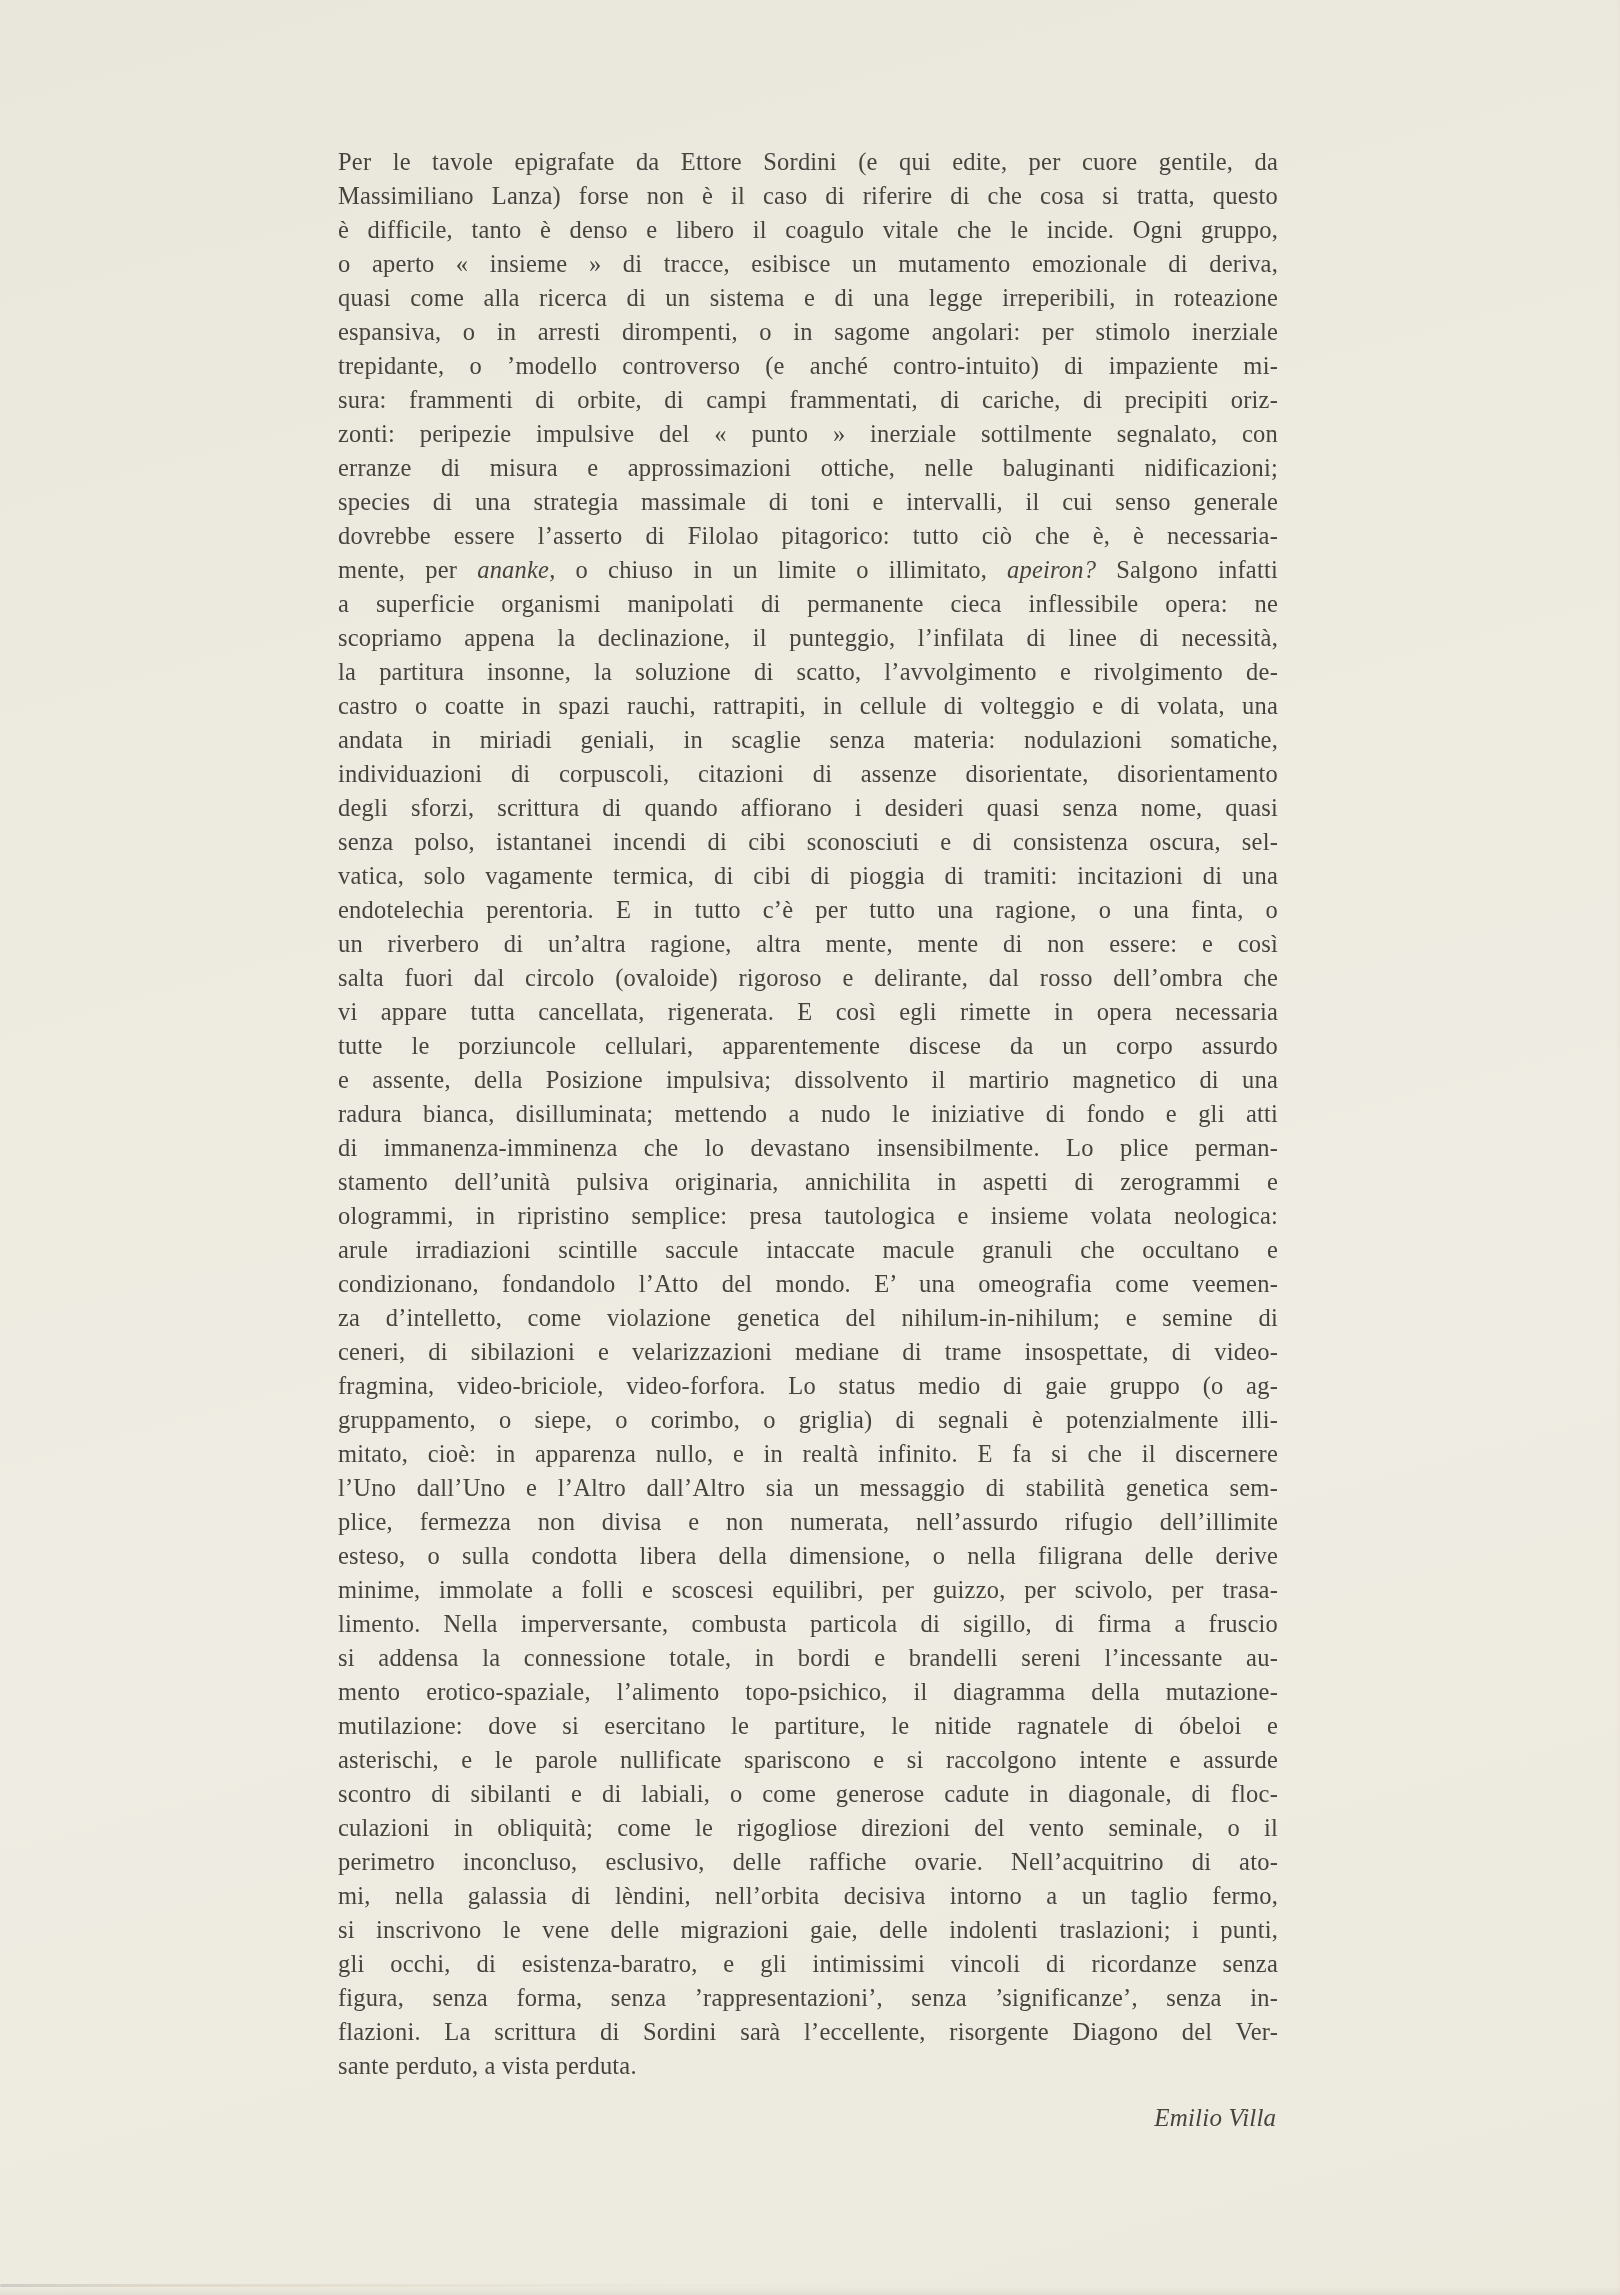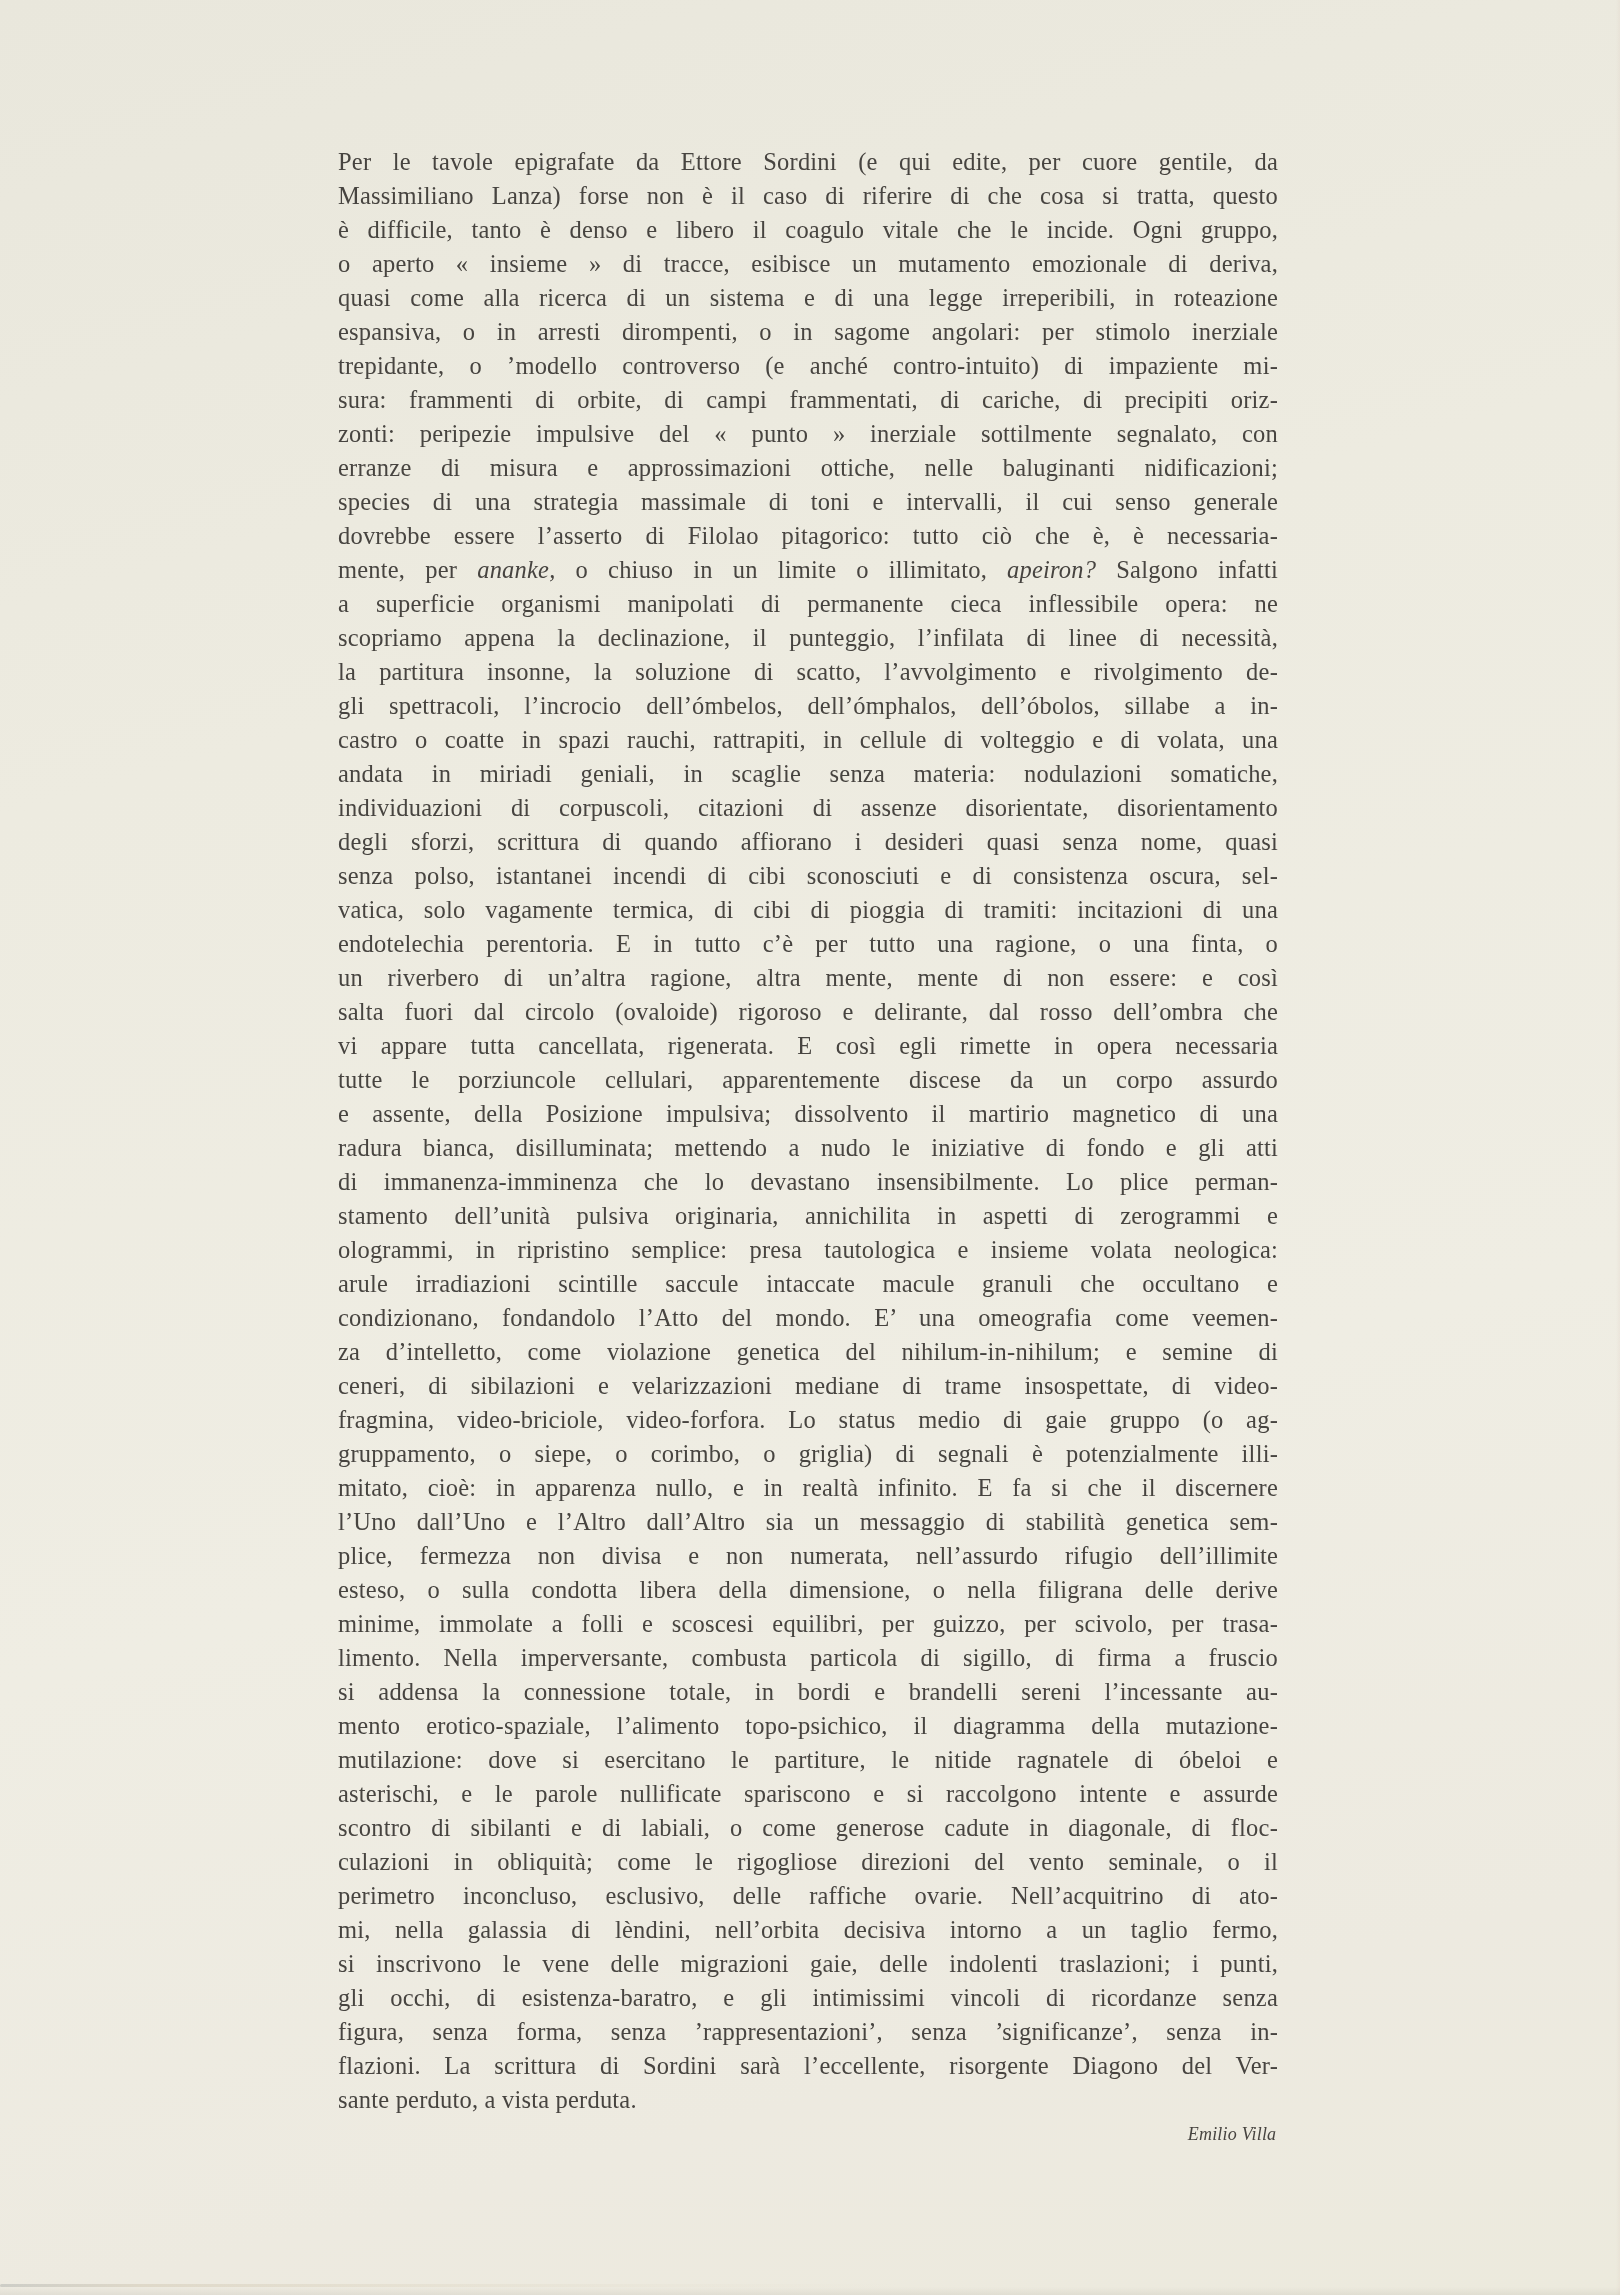--- a/index.html
+++ b/index.html
@@ -37,24 +37,24 @@
   .line {
     text-align: justify;
     text-align-last: justify;
     height: 34px;
     overflow: visible;
   }
   .line.last {
     text-align-last: left;
   }
   .signature {
-    margin-top: 0;
+    margin-top: 18px;
     text-align: right;
     font-style: italic;
-    font-size: 18px;
+    font-size: 25px;
     padding-right: 1.7px;
   }
   
   .deckle-edge {
     position: absolute;
     left: 0;
     bottom: 7.6px;
     width: 58%;
     height: 3.4px;
     border-radius: 1.7px;
@@ -101,21 +101,20 @@
         <div class="line">trepidante, o ’modello controverso (e anché contro-intuito) di impaziente mi-</div>
         <div class="line">sura: frammenti di orbite, di campi frammentati, di cariche, di precipiti oriz-</div>
         <div class="line">zonti: peripezie impulsive del « punto » inerziale sottilmente segnalato, con</div>
         <div class="line">erranze di misura e approssimazioni ottiche, nelle baluginanti nidificazioni;</div>
         <div class="line">species di una strategia massimale di toni e intervalli, il cui senso generale</div>
         <div class="line">dovrebbe essere l’asserto di Filolao pitagorico: tutto ciò che è, è necessaria-</div>
         <div class="line">mente, per <i>ananke,</i> o chiuso in un limite o illimitato, <i>apeiron?</i> Salgono infatti</div>
         <div class="line">a superficie organismi manipolati di permanente cieca inflessibile opera: ne</div>
         <div class="line">scopriamo appena la declinazione, il punteggio, l’infilata di linee di necessità,</div>
         <div class="line">la partitura insonne, la soluzione di scatto, l’avvolgimento e rivolgimento de-</div>
-        <div class="line">gli spettracoli, l’incrocio dell’ómbelos, dell’ómphalos, dell’óbolos, sillabe a in-</div>
         <div class="line">castro o coatte in spazi rauchi, rattrapiti, in cellule di volteggio e di volata, una</div>
         <div class="line">andata in miriadi geniali, in scaglie senza materia: nodulazioni somatiche,</div>
         <div class="line">individuazioni di corpuscoli, citazioni di assenze disorientate, disorientamento</div>
         <div class="line">degli sforzi, scrittura di quando affiorano i desideri quasi senza nome, quasi</div>
         <div class="line">senza polso, istantanei incendi di cibi sconosciuti e di consistenza oscura, sel-</div>
         <div class="line">vatica, solo vagamente termica, di cibi di pioggia di tramiti: incitazioni di una</div>
         <div class="line">endotelechia perentoria. E in tutto c’è per tutto una ragione, o una finta, o</div>
         <div class="line">un riverbero di un’altra ragione, altra mente, mente di non essere: e così</div>
         <div class="line">salta fuori dal circolo (ovaloide) rigoroso e delirante, dal rosso dell’ombra che</div>
         <div class="line">vi appare tutta cancellata, rigenerata. E così egli rimette in opera necessaria</div>

